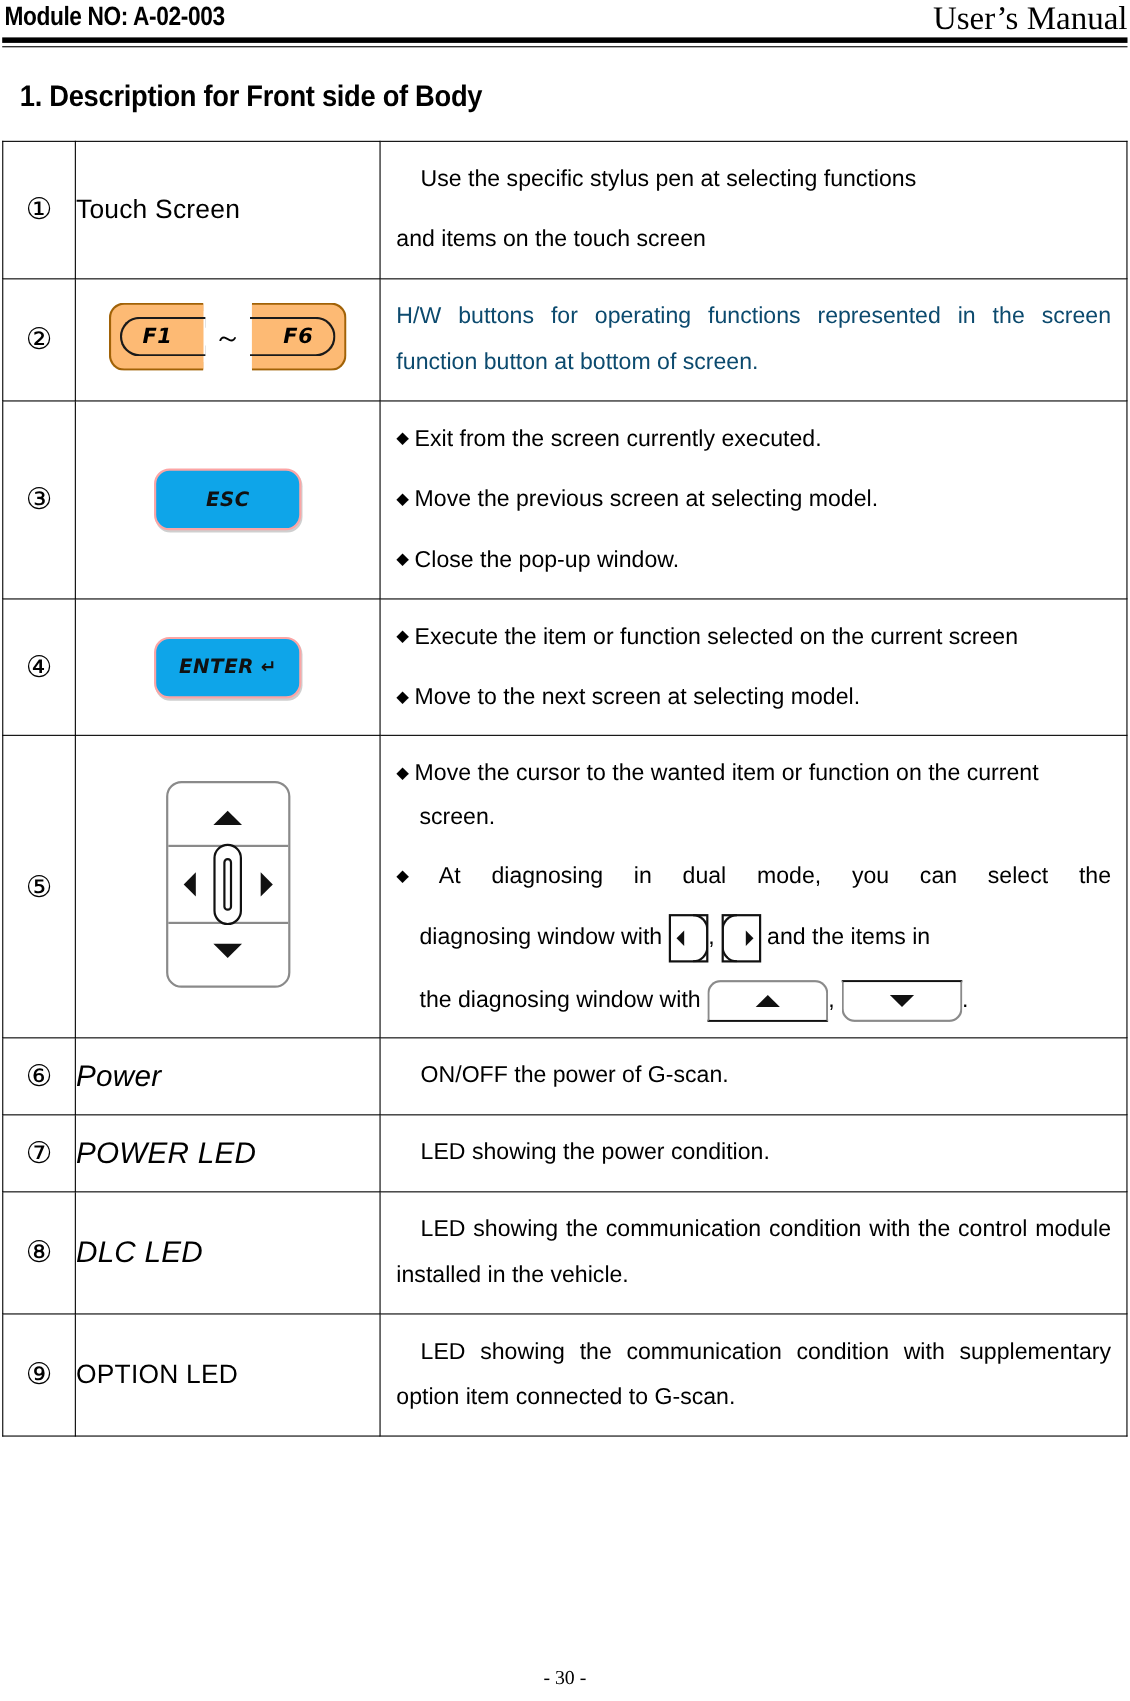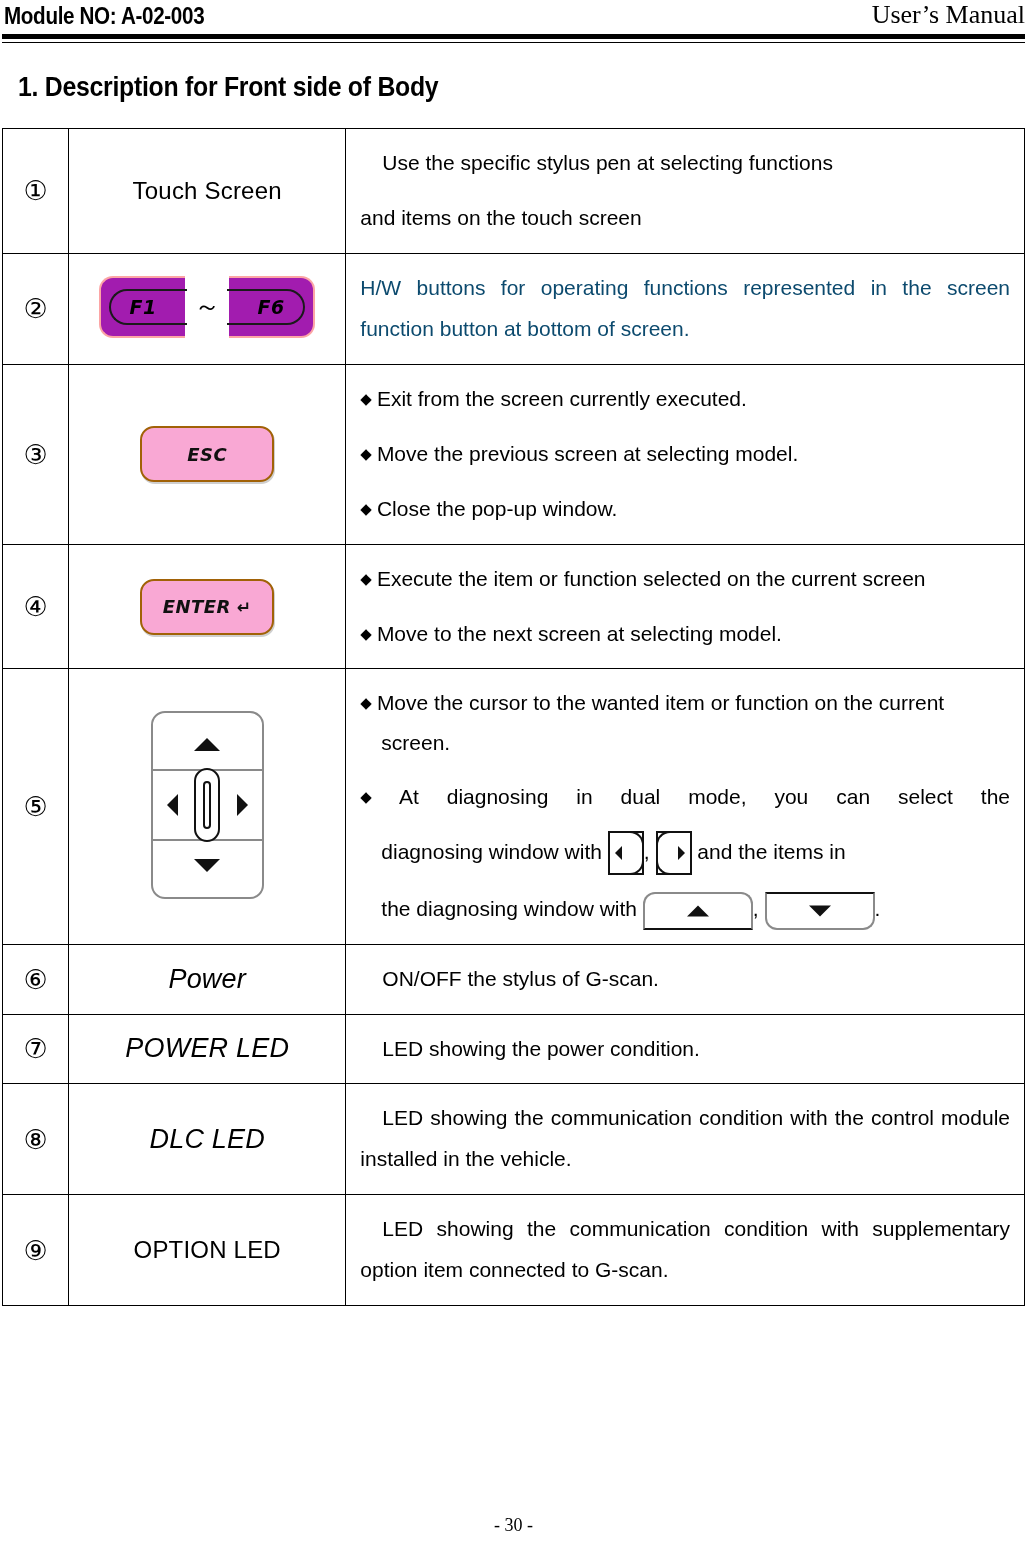--- a/index.html
+++ b/index.html
@@ -34,21 +34,21 @@
     letter-spacing: -0.4px;
     transform: scaleX(0.86);
     transform-origin: left top;
     white-space: nowrap;
   }
   .hdr-right {
     position: absolute;
     right: 2px;
     top: 0px;
     font-family: "Liberation Serif", serif;
-    font-size: 26px;
+    font-size: 30px;
     white-space: nowrap;
   }
   .hdr-rule-thick {
     position: absolute;
     left: 2px;
     top: 34px;
     width: 1023px;
     height: 5px;
     background: #000000;
   }
@@ -92,21 +92,21 @@
   .col-name  { width: 277px; }
   .col-desc  { width: 678px; }
 
   .num-cell {
     text-align: center;
     font-size: 27px;
     font-family: "DejaVu Sans", sans-serif;
     line-height: 1;
   }
   .name-cell {
-    text-align: center;
+    text-align: left;
     font-size: 24px;
     letter-spacing: 0.2px;
   }
   .name-cell.small { font-size: 27px; font-style: italic; }
   .desc-cell {
     padding: 6px 14px 6px 16px;
     font-size: 21px;
     line-height: 1.95;
   }
   .desc-cell.indent-first {
@@ -139,23 +139,23 @@
   .fkey-wrap {
     display: inline-flex;
     align-items: center;
     justify-content: center;
     gap: 0px;
   }
   .fkey {
     position: relative;
     width: 86px;
     height: 62px;
-    border: 2px solid #fca5a5;
-    box-sizing: border-box;
-    background: #a21caf;
+    border: 2px solid #a16207;
+    box-sizing: border-box;
+    background: #fdba74;
   }
   .fkey .pill {
     position: absolute;
     left: 8px;
     top: 11px;
     right: -2px;
     bottom: 11px;
     border: 2px solid #1a1a1a;
     border-right: none;
     border-radius: 22px 0 0 22px;
@@ -192,23 +192,23 @@
     padding: 0 9px;
     font-family: "DejaVu Sans", sans-serif;
   }
 
   .key-rounded {
     display: inline-flex;
     align-items: center;
     justify-content: center;
     width: 130px;
     height: 52px;
-    border: 2px solid #a16207;
+    border: 2px solid #fca5a5;
     border-radius: 14px;
-    background: #f9a8d4;
+    background: #0ea5e9;
     box-shadow: 1px 2px 0 #cfcfcf;
     font-size: 18px;
     font-weight: bold;
     font-style: italic;
     font-family: "DejaVu Sans", sans-serif;
     color: #111111;
     letter-spacing: 0.5px;
   }
   .key-rounded .ret {
     font-style: normal;
@@ -456,21 +456,21 @@
         <span class="mini mini-ud up"><span class="ar"></span></span><span>,</span>
         <span class="mini mini-ud dn"><span class="ar"></span></span><span>.</span>
       </p>
     </td>
   </tr>
 
   <tr>
     <td class="num-cell">⑥</td>
     <td class="name-cell small">Power</td>
     <td class="desc-cell indent-first">
-      <p>ON/OFF the stylus of G-scan.</p>
+      <p>ON/OFF the power of G-scan.</p>
     </td>
   </tr>
 
   <tr>
     <td class="num-cell">⑦</td>
     <td class="name-cell small">POWER LED</td>
     <td class="desc-cell indent-first">
       <p>LED showing the power condition.</p>
     </td>
   </tr>

